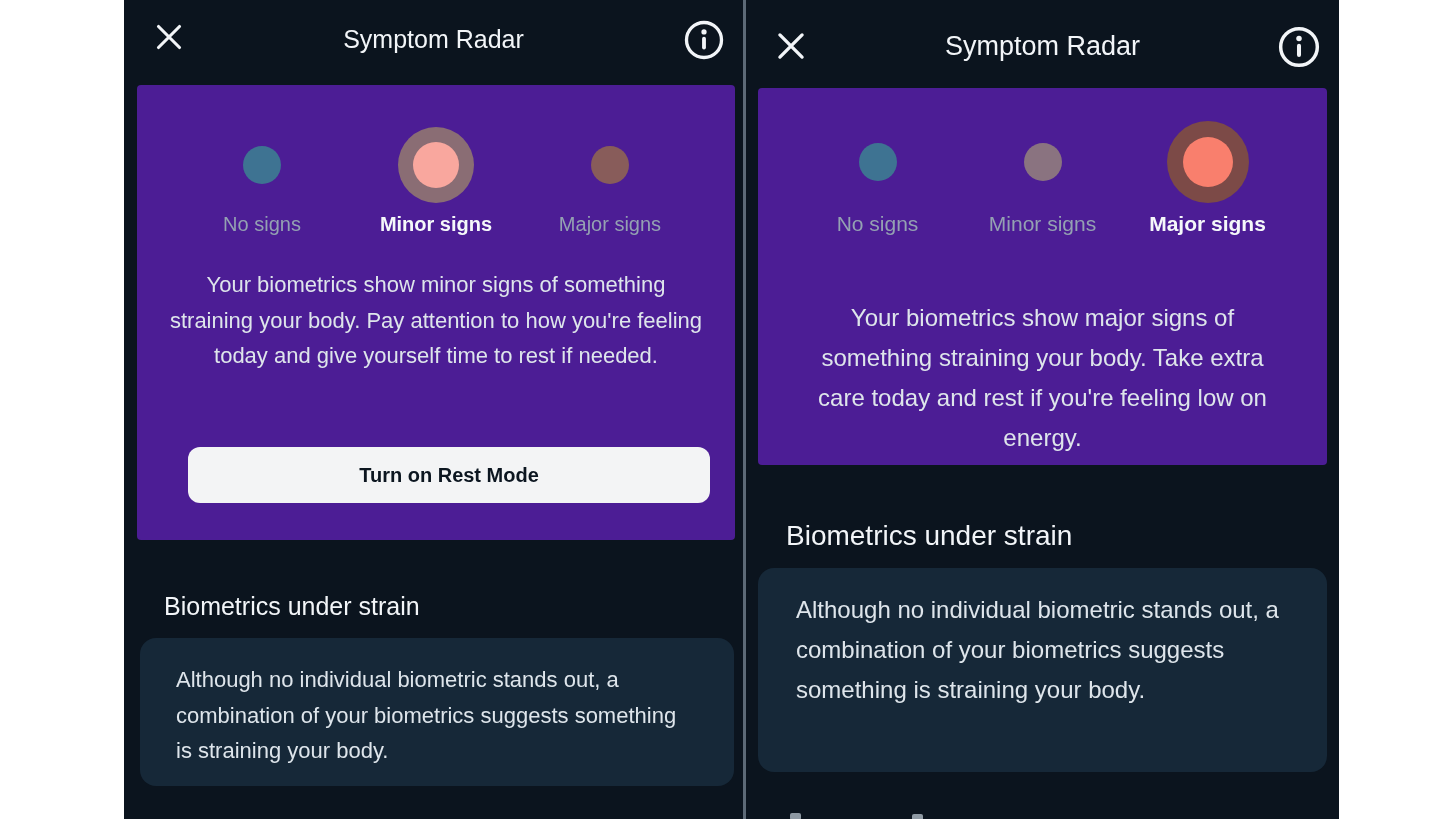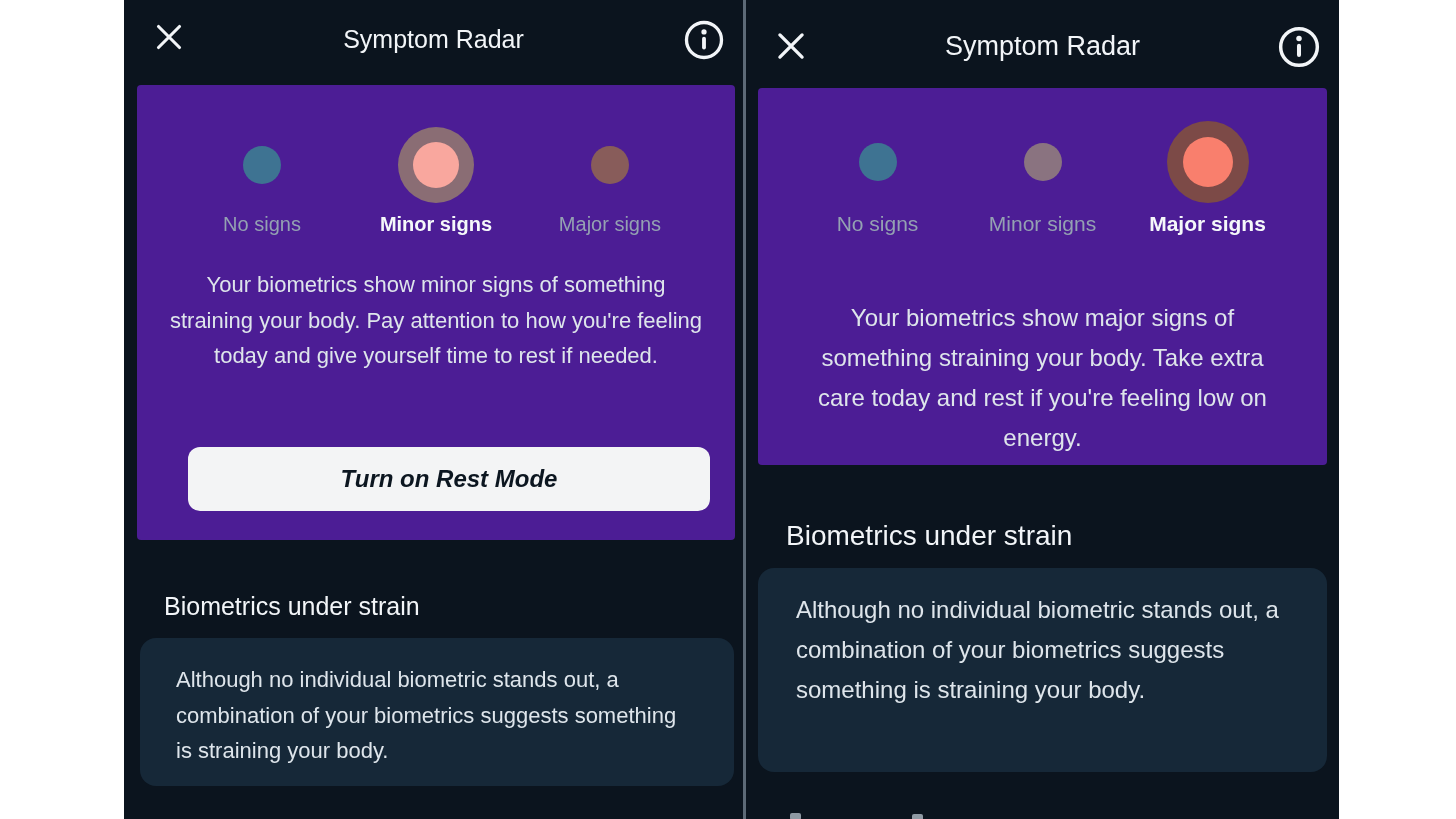--- a/index.html
+++ b/index.html
@@ -46,21 +46,21 @@
   
   .panel-left .hdr-title { top:25px; font-size:25px; }
   .panel-left .close-btn { left:27px; top:19px; width:36px; height:36px; }
   .panel-left .info-btn  { right:18px; top:19px; width:42px; height:42px; }
   .panel-left .card-main { left:13px; top:85px; width:598px; height:455px; }
   .panel-left .dots-row  { top:40px; gap:14px; }
   .panel-left .level { width:160px; }
   .panel-left .dot-area { height:80px; }
   .panel-left .lvl-label { margin-top:8px; font-size:20px; }
   .panel-left .status-msg { top:182px; left:29px; right:29px; font-size:22px; line-height:35.5px; }
-  .panel-left .rest-btn { left:51px; top:362px; width:522px; height:64px; font-size:24px;font-style:italic; }
+  .panel-left .rest-btn { left:51px; top:362px; width:522px; height:56px; font-size:20px; }
   .panel-left .section-heading { left:40px; top:592px; font-size:25px; }
   .panel-left .card-secondary { left:16px; top:638px; width:594px; height:148px;
                                 padding:24px 36px 0 36px; font-size:22px; line-height:35.5px; }
 
   
   .panel-right .hdr-title { top:31px; font-size:27px; }
   .panel-right .close-btn { left:26px; top:27px; width:38px; height:38px; }
   .panel-right .info-btn  { right:18px; top:25px; width:44px; height:44px; }
   .panel-right .card-main { left:12px; top:88px; width:569px; height:377px; }
   .panel-right .dots-row  { top:32px; gap:15px; }

